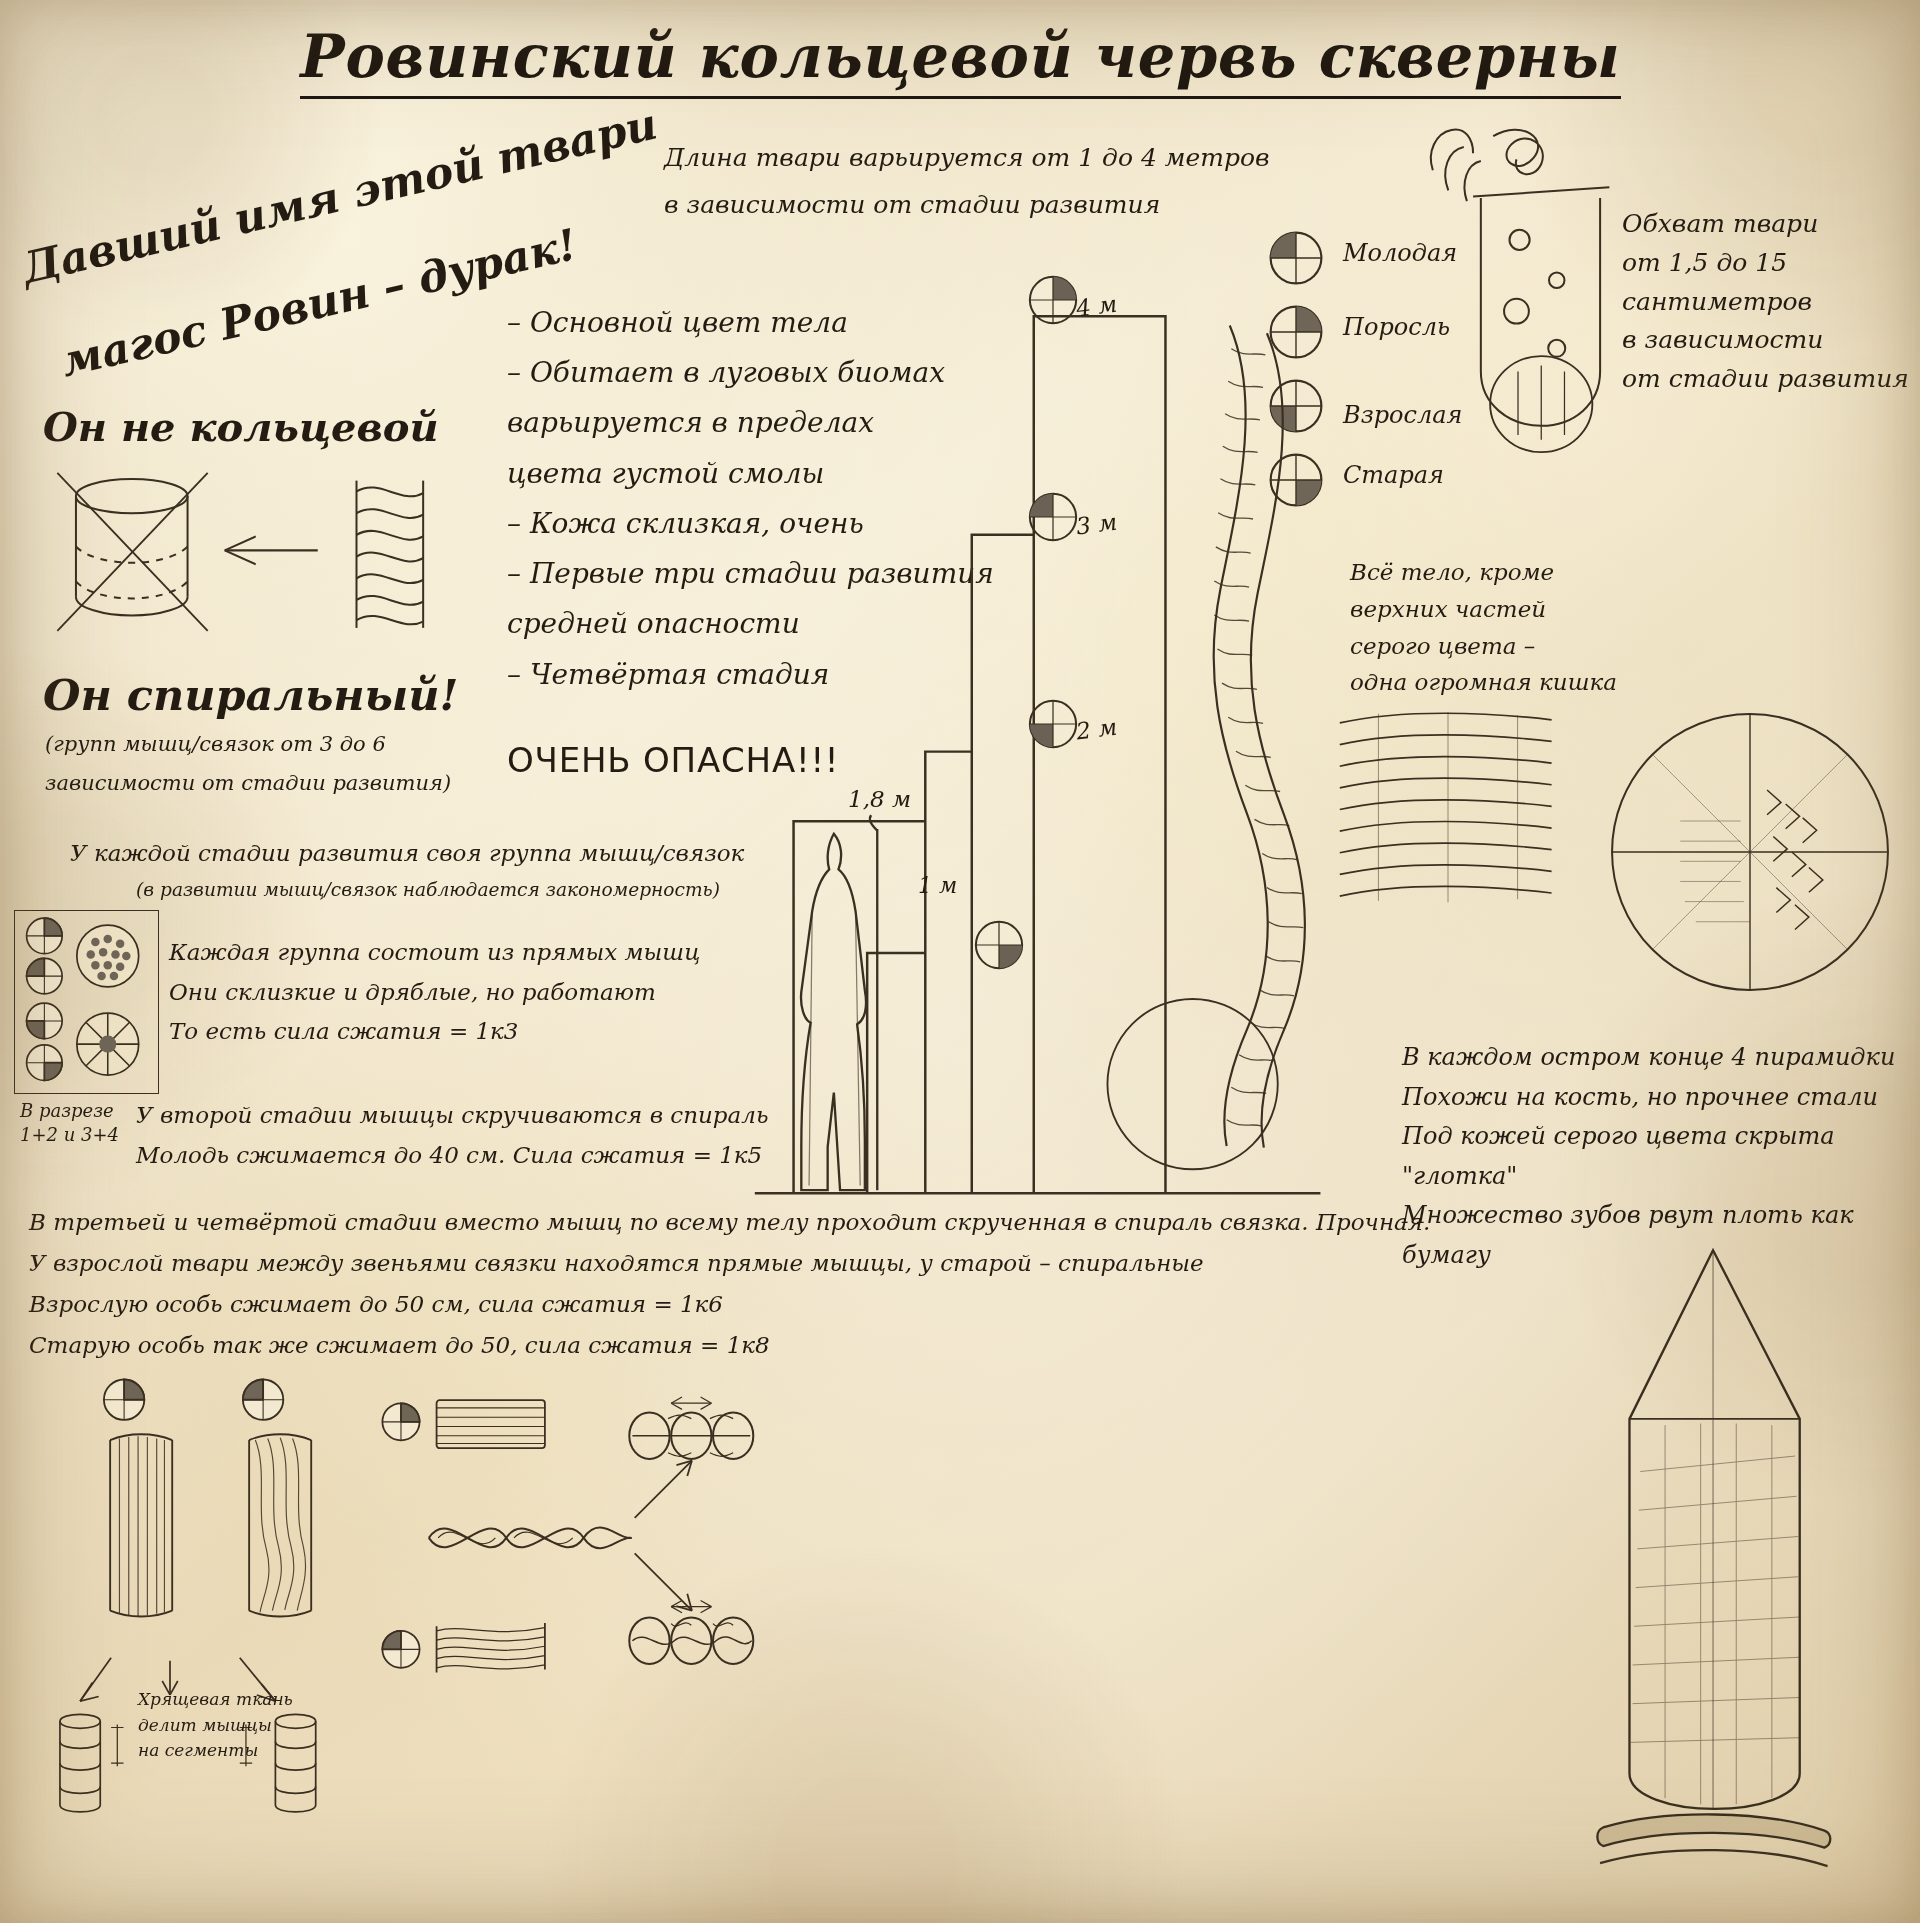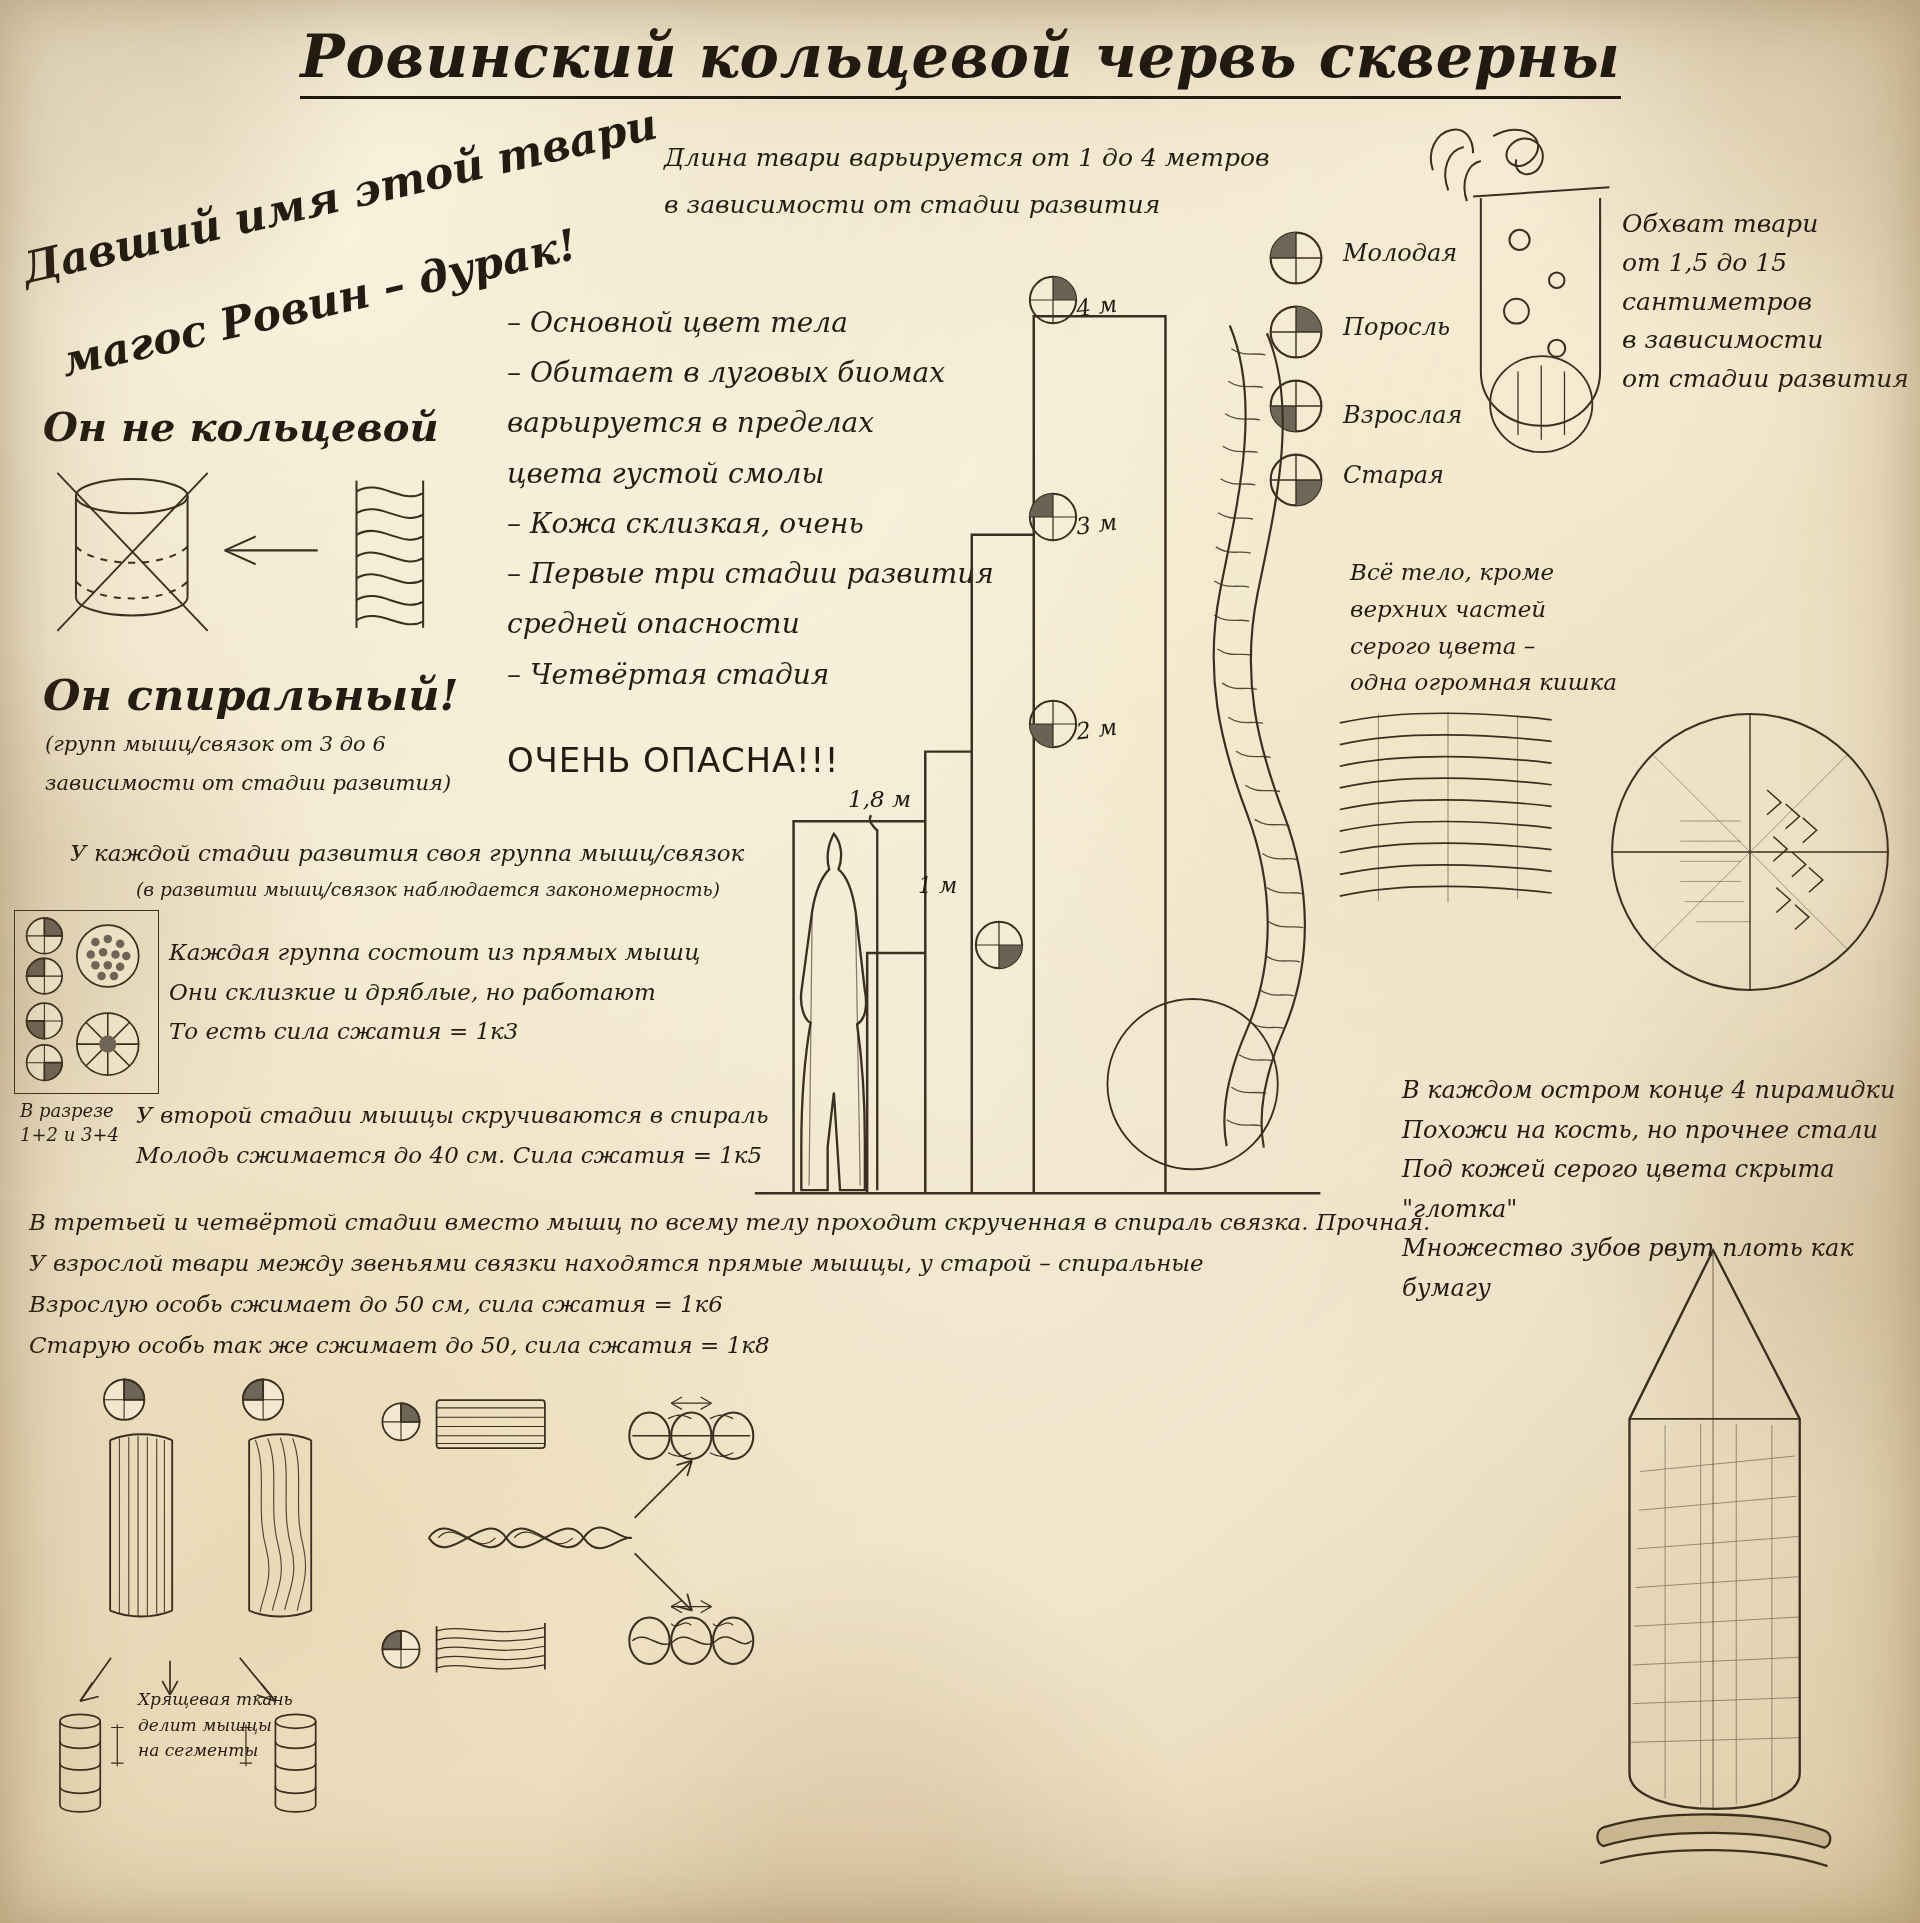--- a/index.html
+++ b/index.html
@@ -354,21 +354,21 @@
           <path d="M234,246 l18,16 l-18,16"></path>
           <path d="M258,268 l18,16 l-18,16"></path>
         </g>
         <g stroke-width="1.1" opacity=".5">
           <path d="M110,160 L188,160 M110,186 L188,186 M110,212 L188,212 M110,238 L188,238 M116,264 L192,264 M130,290 L200,290"></path>
         </g>
       </g>
     </svg>
   </div>
 
-  <div class="abs hand" style="left:1402px; top:1038px; font-size:24px; line-height:1.65;margin-top:33px;">
+  <div class="abs hand" style="left:1402px; top:1038px; font-size:24px; line-height:1.65;">
     <div>В каждом остром конце 4 пирамидки</div>
     <div>Похожи на кость, но прочнее стали</div>
     <div>Под кожей серого цвета скрыта "глотка"</div>
     <div>Множество зубов рвут плоть как бумагу</div>
   </div>
 
   <div class="abs hand" style="left:70px; top:840px; font-size:23px;">У каждой стадии развития своя группа мышц/связок</div>
   <div class="abs hand" style="left:136px; top:879px; font-size:18.6px;">(в развитии мышц/связок наблюдается закономерность)</div>
 
   <div class="abs" style="left:14px; top:910px; width:143px; height:182px; border:1.9px solid #3a2f20;">

